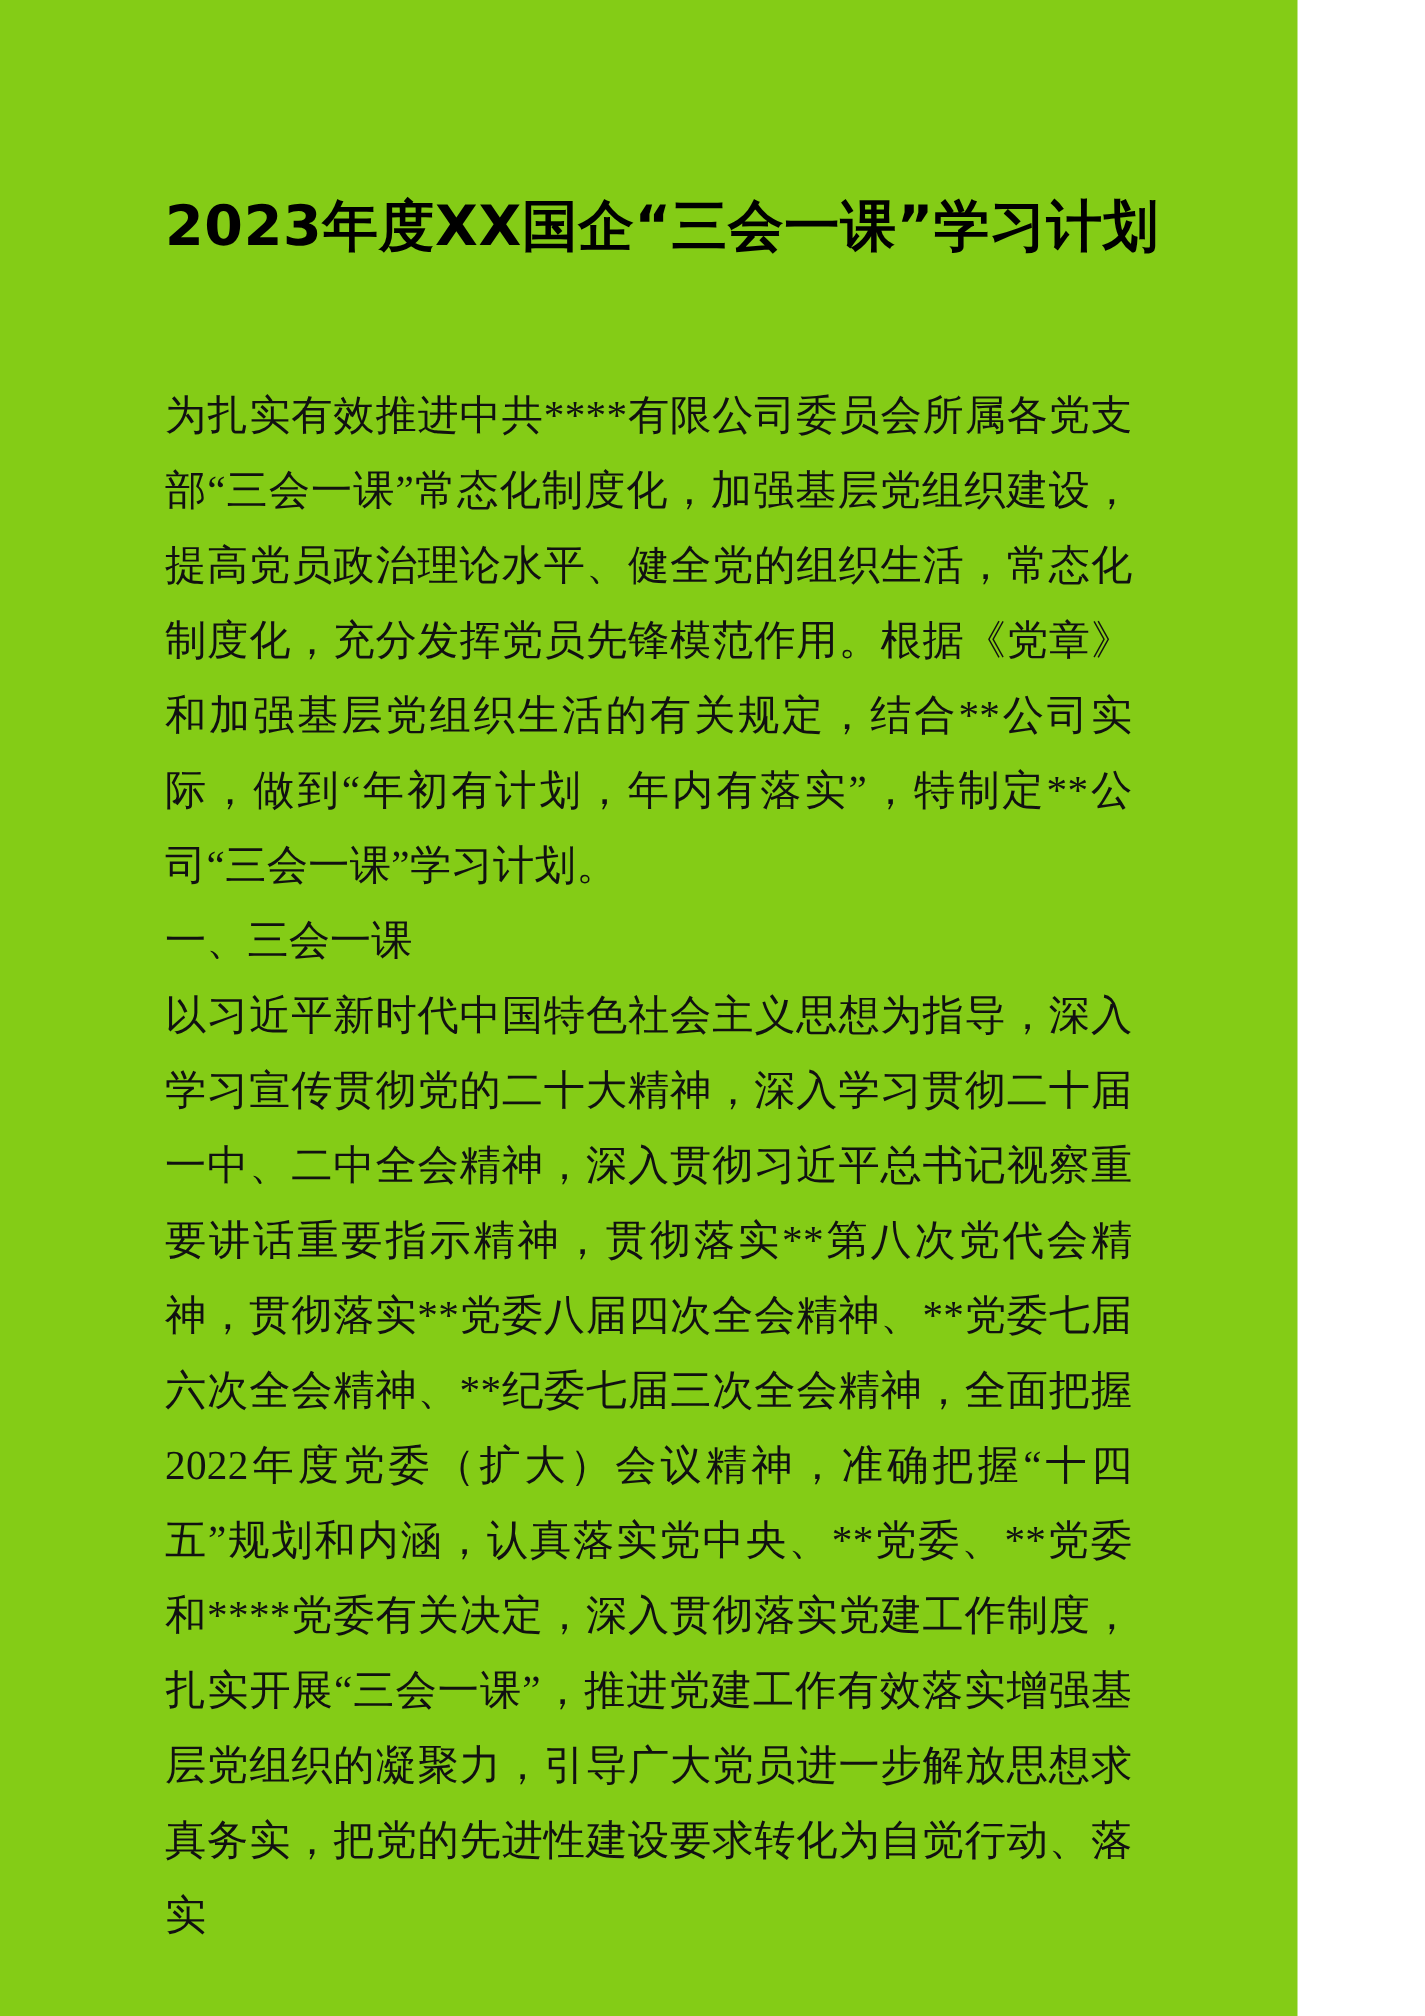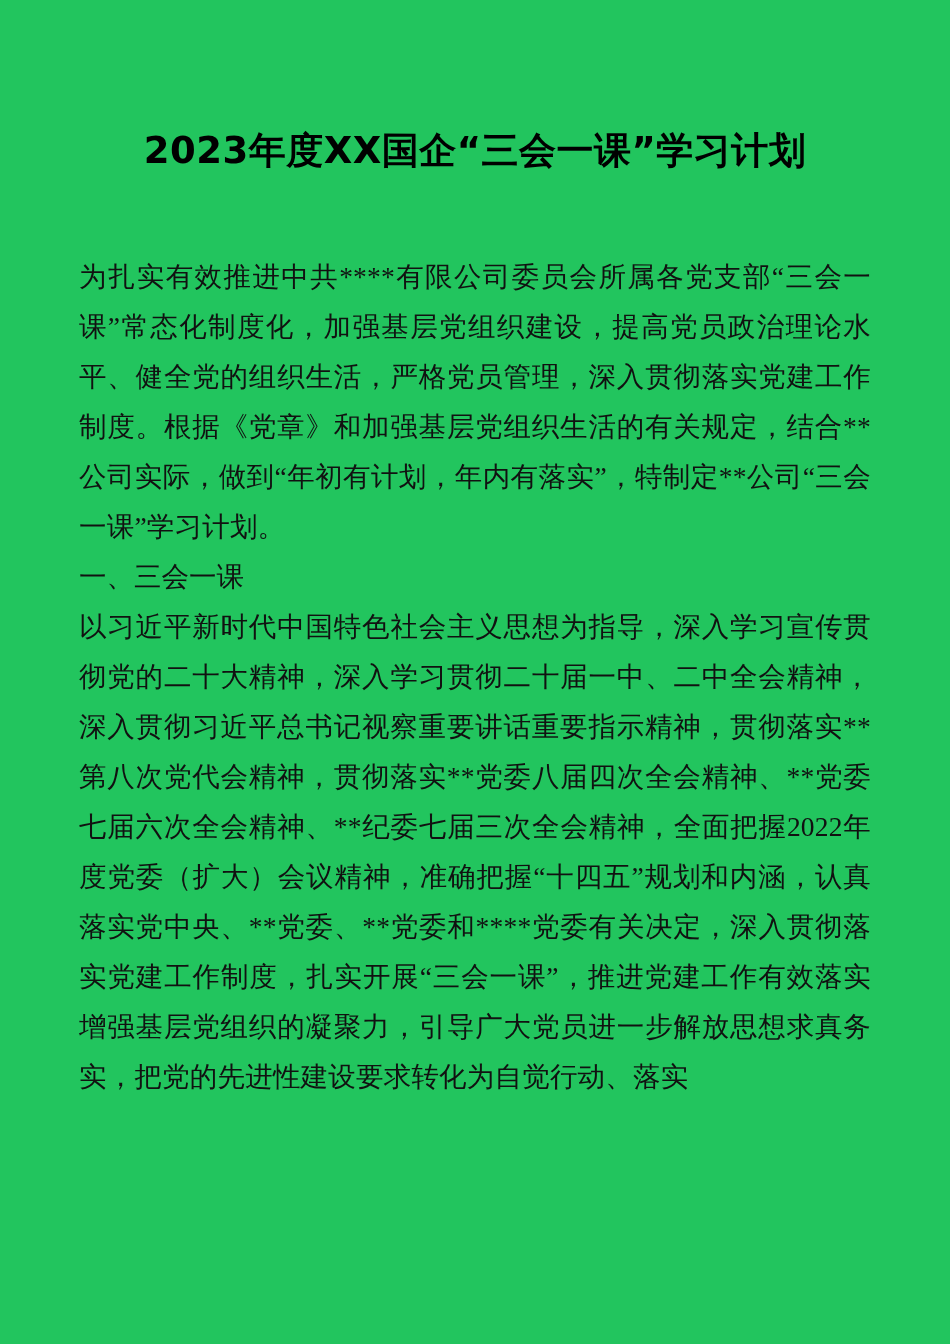--- a/index.html
+++ b/index.html
@@ -9,25 +9,25 @@
   }
   body {
     width: 950px;
     height: 1344px;
     font-family: "Liberation Serif", "DejaVu Serif", serif;
     color: #000000;
     overflow: hidden;
   }
   .page {
     position: relative;
-    width: 950px;
+    width: 865px;
     height: 1344px;
     box-sizing: border-box;
-    padding: 0 79px;
-    background: #22c55e;
+    padding: 0 110px;
+    background: #84cc16;
   }
   .doc-title {
     margin: 0;
     padding-top: 126px;
     font-family: "DejaVu Sans", "Liberation Sans", sans-serif;
     font-size: 37px;
     font-weight: bold;
     line-height: 1.35;
     letter-spacing: 0.5px;
     text-align: center;
@@ -59,21 +59,21 @@
 </style>
 </head>
 <body>
 
 <div class="page">
 
   <h1 class="doc-title">2023年度XX国企“三会一课”学习计划</h1>
 
   <div class="body-block">
 
-    <p class="para indent">为扎实有效推进中共****有限公司委员会所属各党支部“三会一课”常态化制度化，加强基层党组织建设，提高党员政治理论水平、健全党的组织生活，严格党员管理，深入贯彻落实党建工作制度。根据《党章》和加强基层党组织生活的有关规定，结合**公司实际，做到“年初有计划，年内有落实”，特制定**公司“三会一课”学习计划。</p>
+    <p class="para indent">为扎实有效推进中共****有限公司委员会所属各党支部“三会一课”常态化制度化，加强基层党组织建设，提高党员政治理论水平、健全党的组织生活，常态化制度化，充分发挥党员先锋模范作用。根据《党章》和加强基层党组织生活的有关规定，结合**公司实际，做到“年初有计划，年内有落实”，特制定**公司“三会一课”学习计划。</p>
 
     <p class="heading">一、三会一课</p>
 
     <p class="para">以习近平新时代中国特色社会主义思想为指导，深入学习宣传贯彻党的二十大精神，深入学习贯彻二十届一中、二中全会精神，深入贯彻习近平总书记视察重要讲话重要指示精神，贯彻落实**第八次党代会精神，贯彻落实**党委八届四次全会精神、**党委七届六次全会精神、**纪委七届三次全会精神，全面把握2022年度党委（扩大）会议精神，准确把握“十四五”规划和内涵，认真落实党中央、**党委、**党委和****党委有关决定，深入贯彻落实党建工作制度，扎实开展“三会一课”，推进党建工作有效落实增强基层党组织的凝聚力，引导广大党员进一步解放思想求真务实，把党的先进性建设要求转化为自觉行动、落实</p>
 
   </div>
 
 </div>
 
 </body></html>

